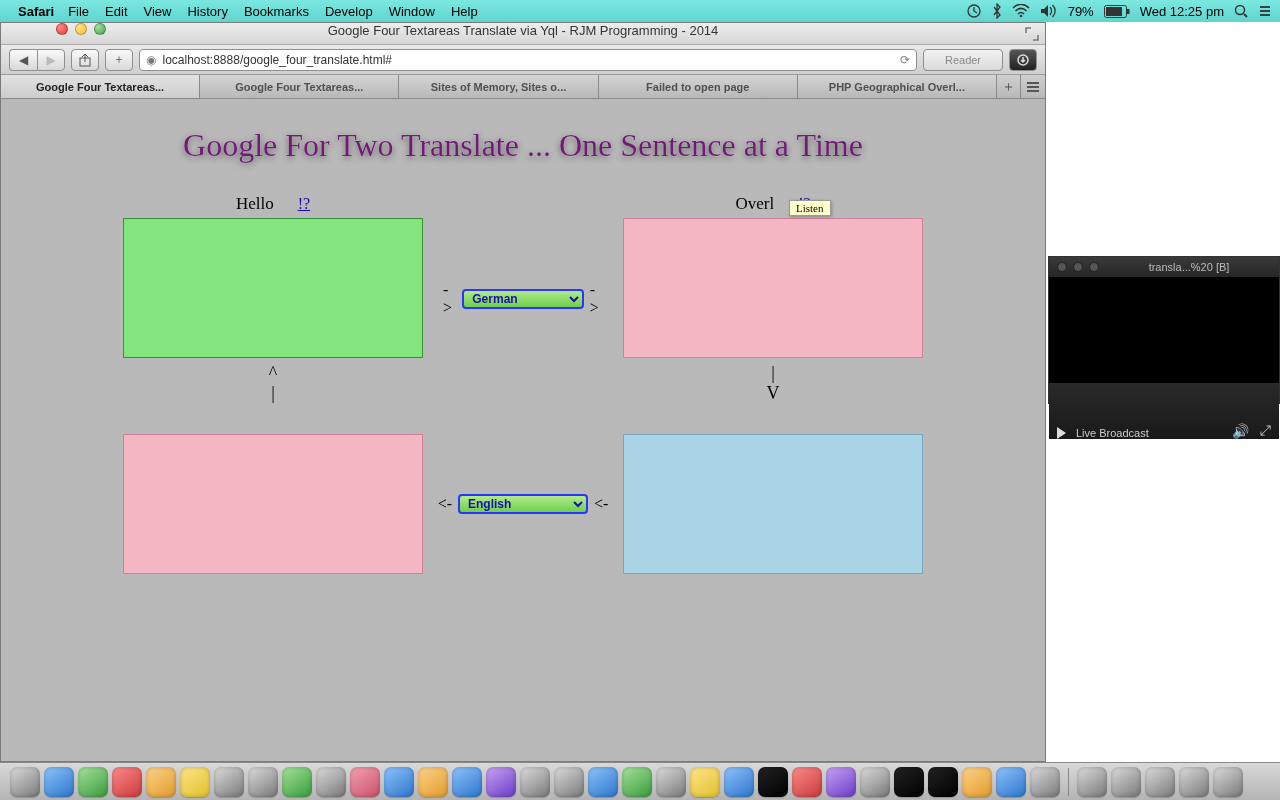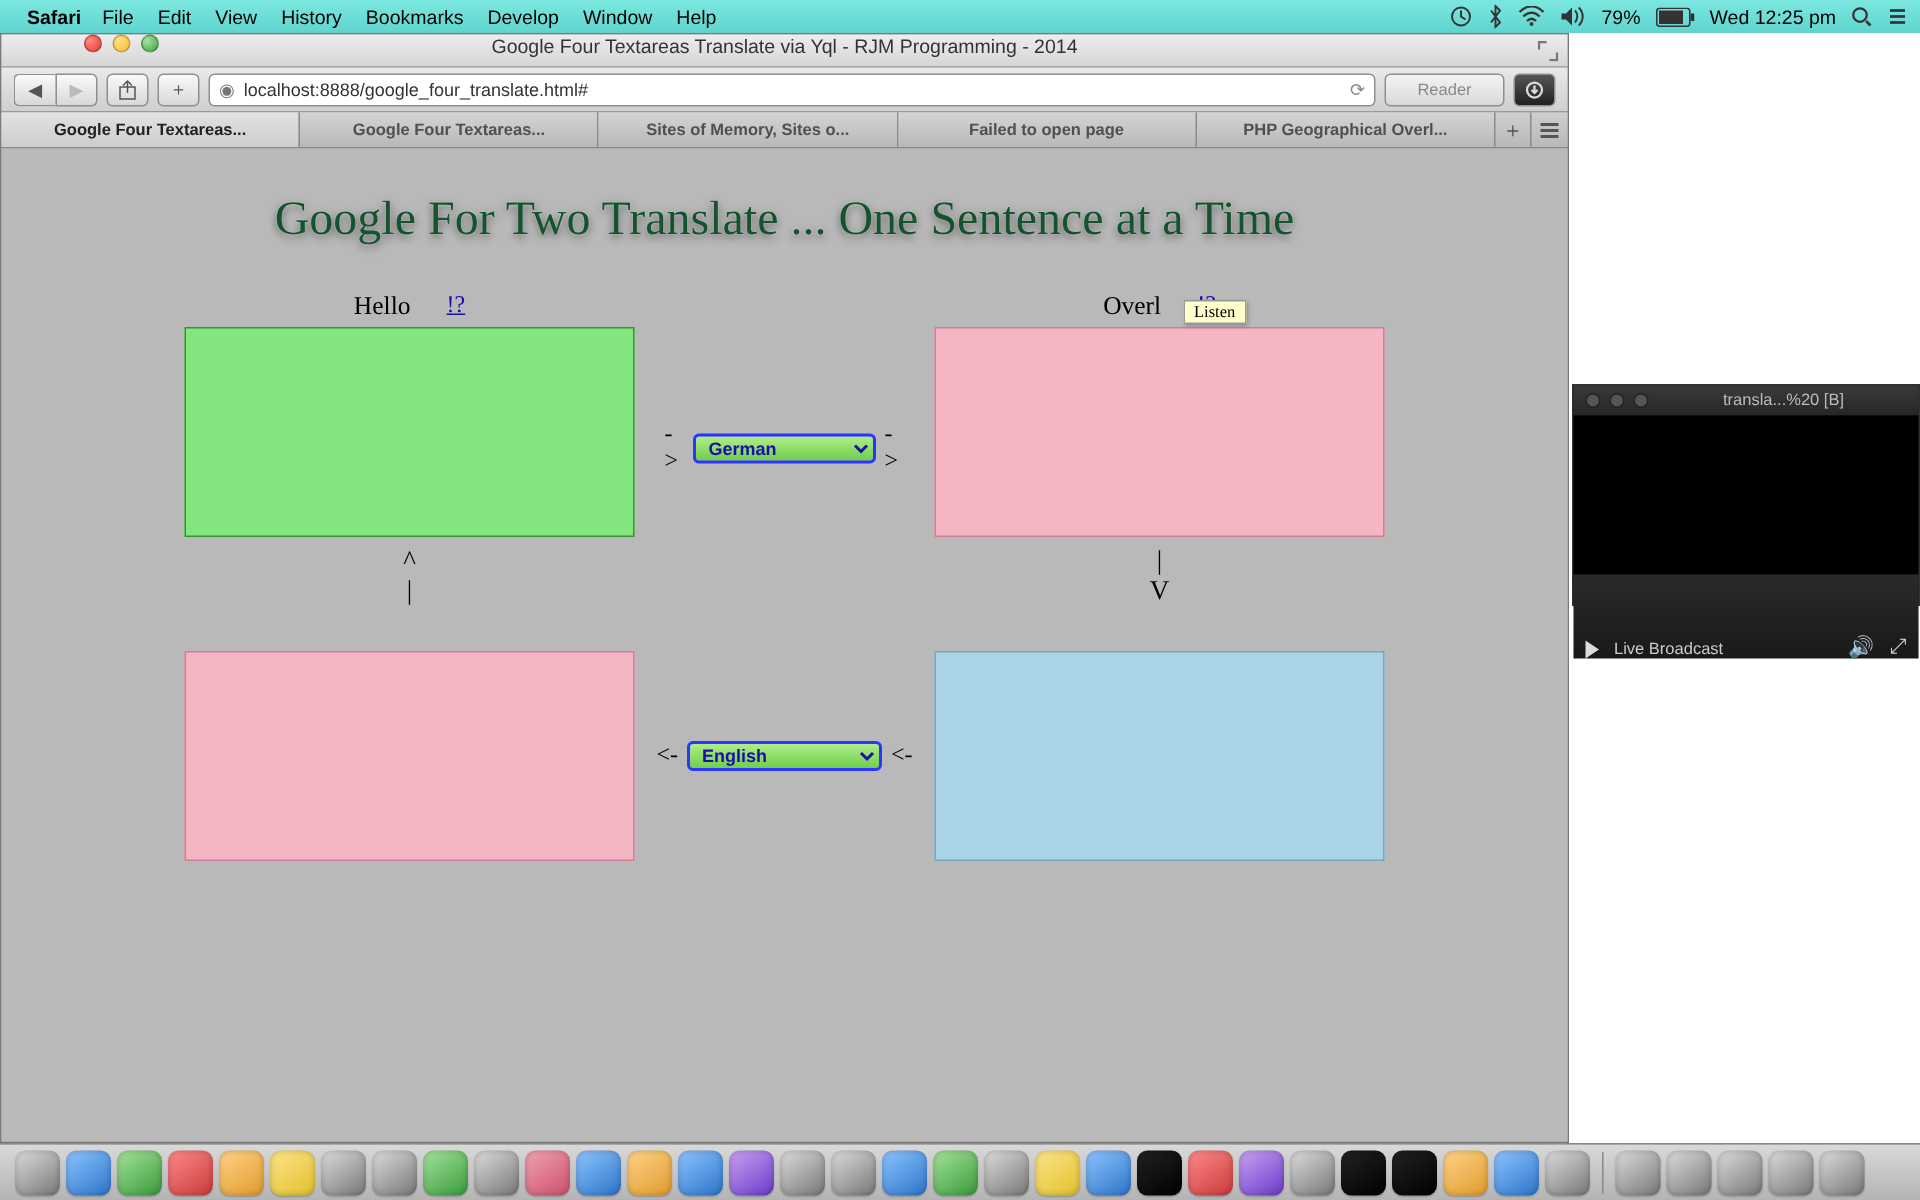--- a/index.html
+++ b/index.html
@@ -116,21 +116,21 @@
 
 .page {
   flex:1; background:#b9b9b9; position:relative; overflow:hidden;
 }
 .page h1 {
   text-align:center;
   margin: 28px 0 30px 0;
   font-family: Georgia, "Times New Roman", serif;
   font-size: 32px;
   font-weight: normal;
-  color: #14532d;
+  color: #701a75;
   text-shadow: 0 2px 6px rgba(0,0,0,.5), 0 0 1px #fff;
 }
 .grid {
   width: 820px;
   margin: 0 auto;
   display:flex; flex-direction:column; gap: 10px;
   font-family: "Times New Roman", Georgia, serif;
   color:#000;
 }
 .row { display:flex; align-items:stretch; gap: 10px; }

